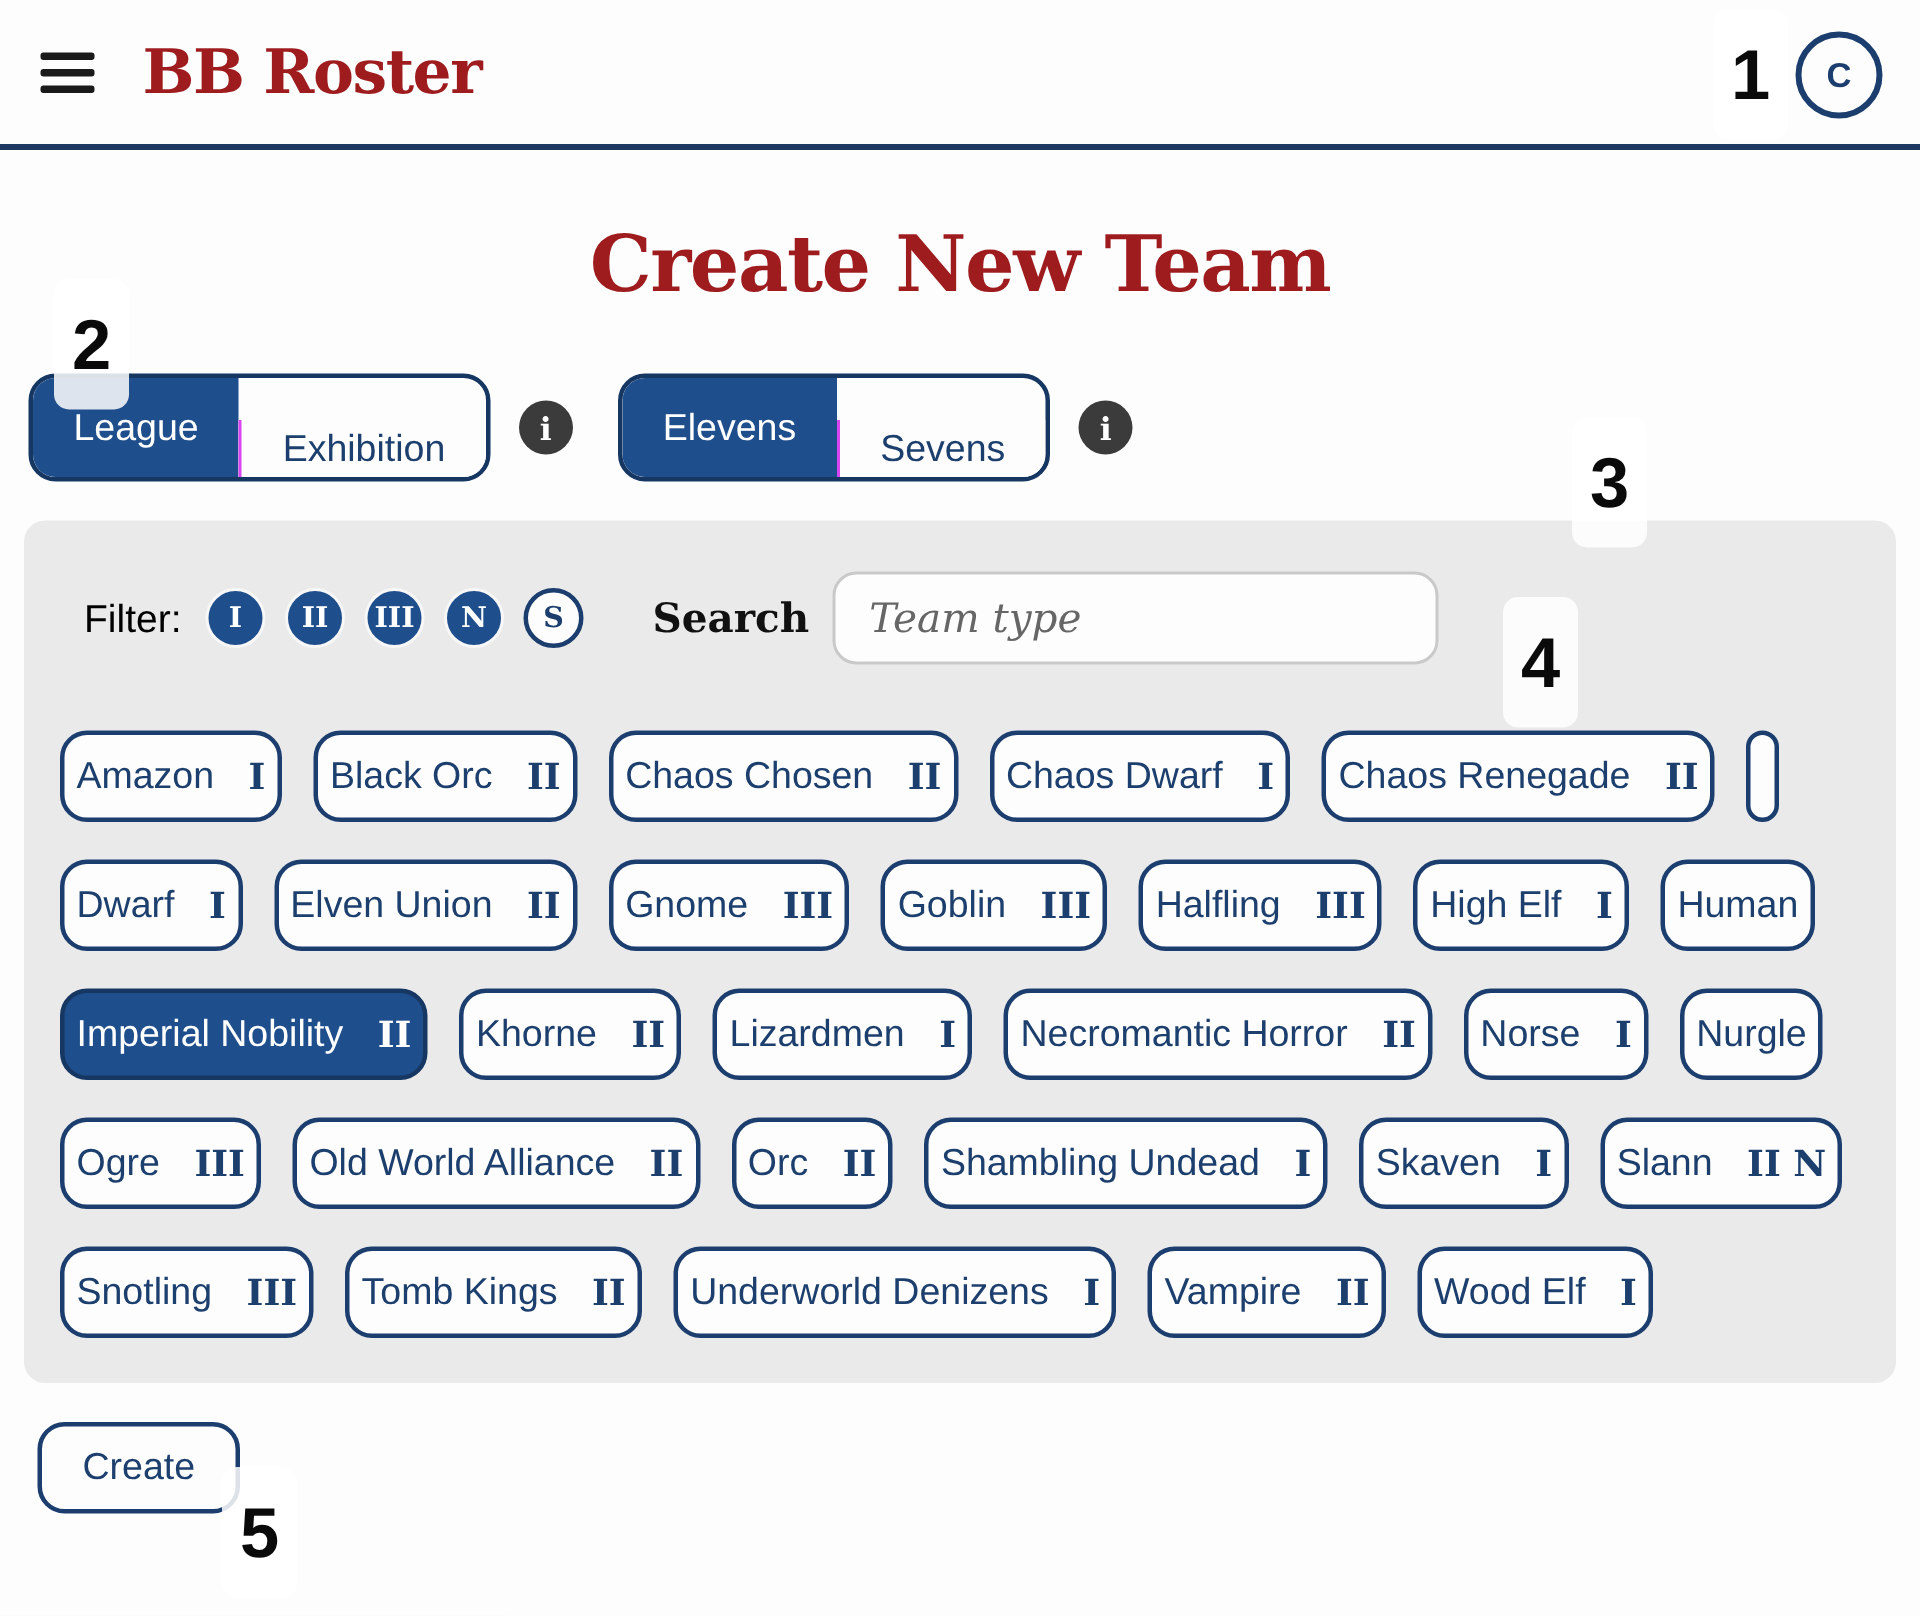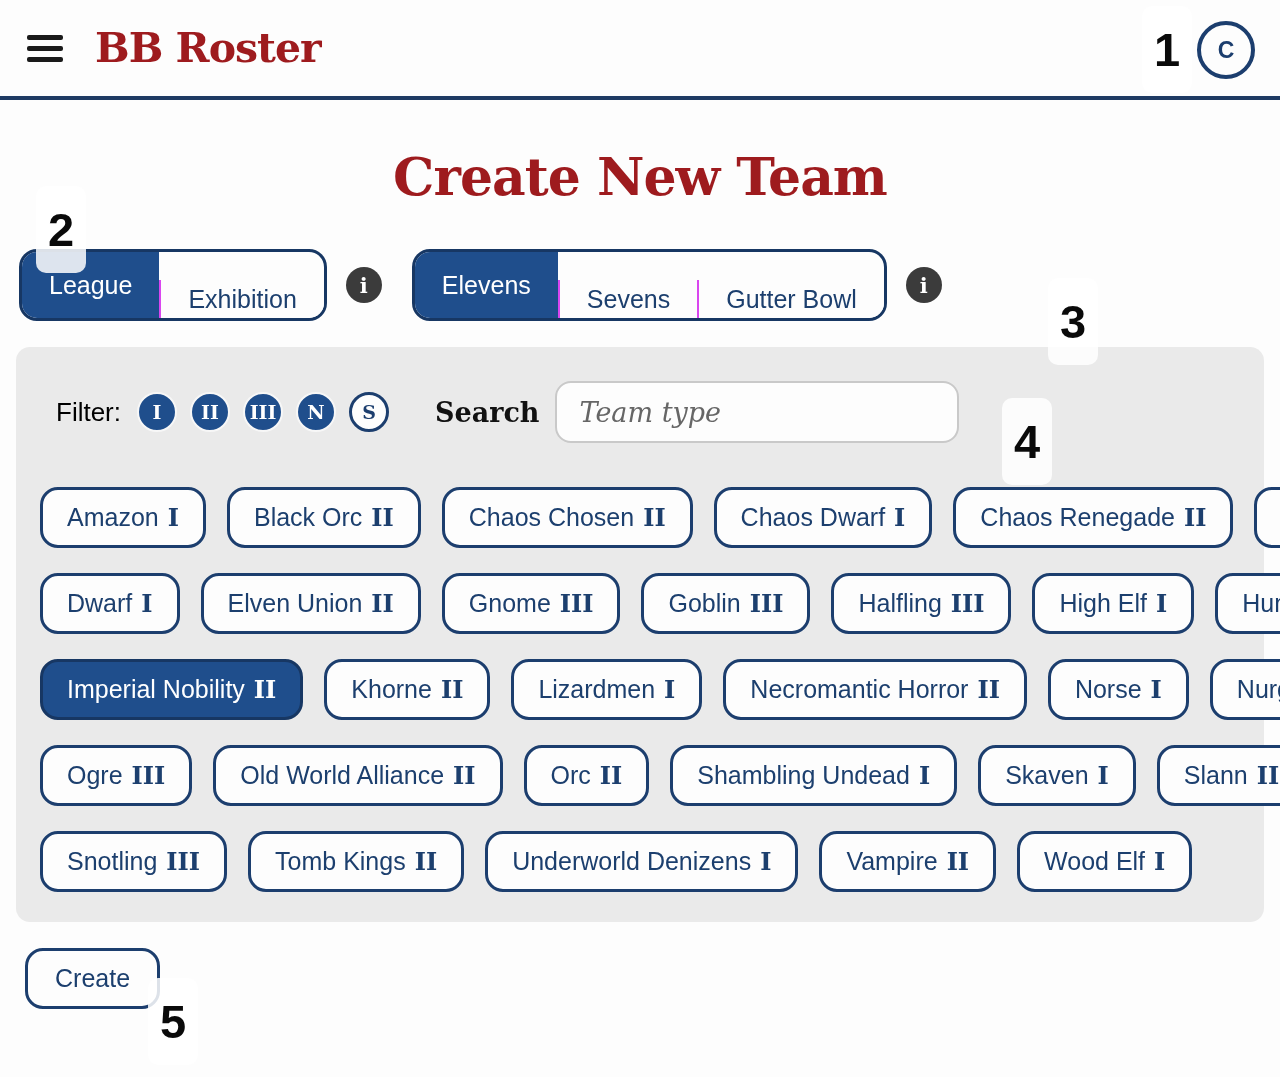--- a/index.html
+++ b/index.html
@@ -49,22 +49,22 @@
                 margin-left:46px;}
   .search-input{margin-left:16px;width:356px;height:58px;border-radius:16px;
                 border:2px solid #c9c9c9;background:#fdfdfd;padding:0 22px;
                 font-family:"DejaVu Serif",serif;font-style:italic;font-size:27px;color:#444;
                 outline:none;}
   .search-input::placeholder{color:#666;font-style:italic;font-family:"DejaVu Serif",serif;}
 
   
   .team-row{display:flex;gap:21px;margin-bottom:25px;}
   .team-row:last-child{margin-bottom:0;}
-  .team-btn{display:flex;align-items:flex-start;gap:9px;border:3px solid #1c3e6e;border-radius:18px;
-            background:#fdfdfd;color:#1c3f6e;padding:13px 24px;font-size:25px;cursor:pointer;
+  .team-btn{display:flex;align-items:flex-start;gap:23px;border:3px solid #1c3e6e;border-radius:18px;
+            background:#fdfdfd;color:#1c3f6e;padding:13px 8px;font-size:25px;cursor:pointer;
             font-family:"Liberation Sans",sans-serif;white-space:nowrap;}
   .team-btn .tier{font-family:"DejaVu Serif",serif;font-weight:bold;font-size:24px;}
   .team-btn.selected{background:#1f4e8c;color:#fff;border-color:#173763;}
 
   
   .create-btn{margin:26px 0 0 25px;border:3px solid #1c3e6e;border-radius:18px;background:#fdfdfd;
               color:#1c3f6e;padding:13px 27px;font-size:25px;cursor:pointer;
               font-family:"Liberation Sans",sans-serif;}
 
   
@@ -96,21 +96,20 @@
 
   <div class="toggle-row">
     <div class="segmented" id="mode-toggle">
         <div class="segment selected">League</div>
         <div class="segment">Exhibition</div>
       </div>
     <div class="info">i</div>
     <div class="segmented second" id="format-toggle">
         <div class="segment selected">Elevens</div>
         <div class="segment">Sevens</div>
-        <div class="segment">Gutter Bowl</div>
       </div>
     <div class="info">i</div>
   </div>
 
   <section class="panel">
     <div class="filter-row">
       <span class="filter-label">Filter:</span>
       <div class="filter-circles" id="filter-circles">
           <button class="fcircle">I</button>
           <button class="fcircle">II</button>

